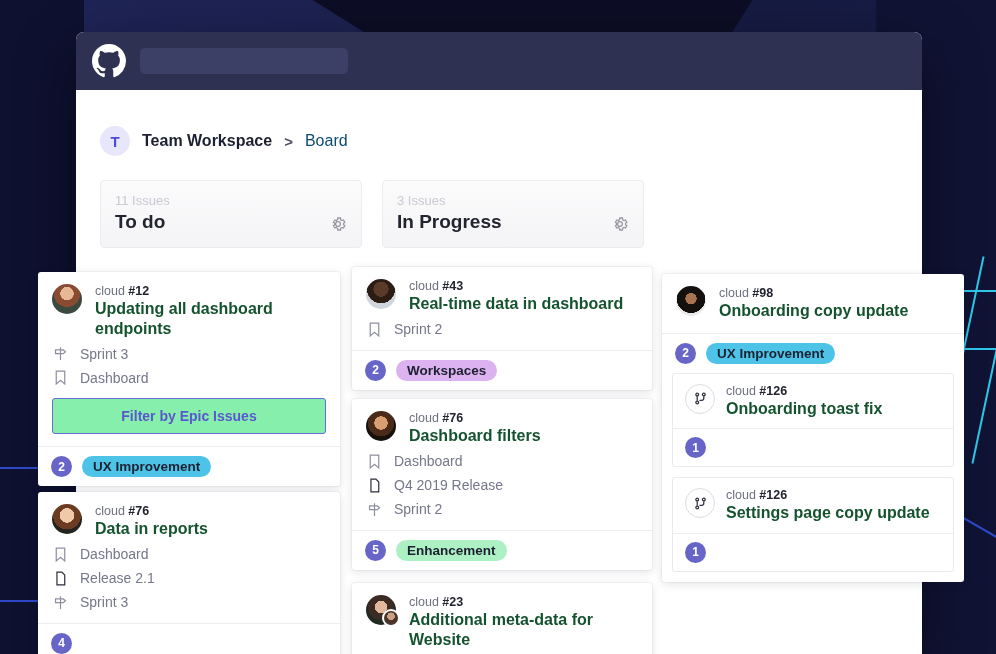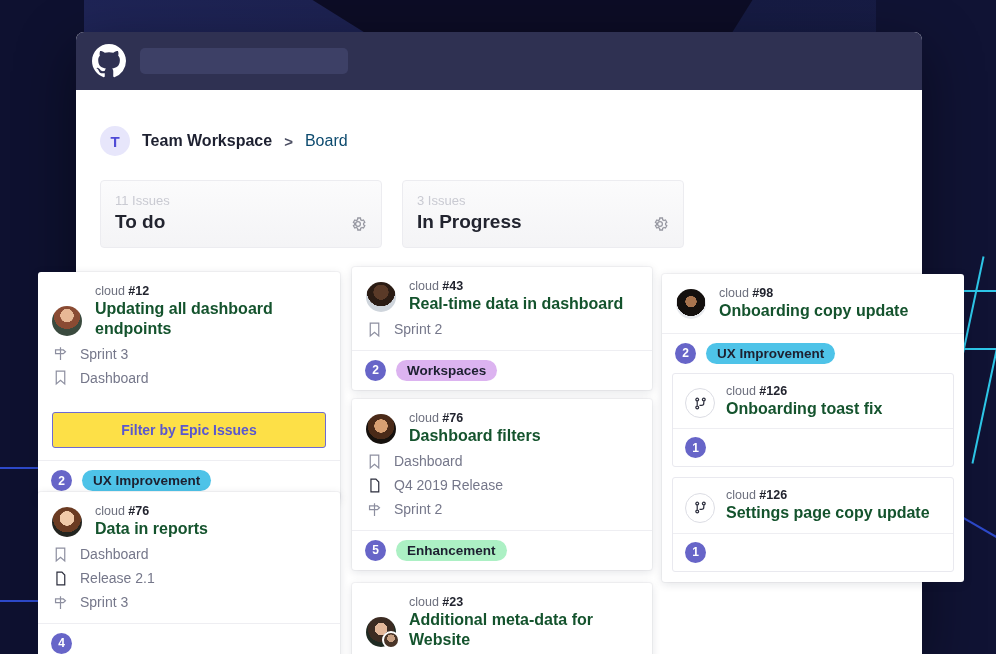--- a/index.html
+++ b/index.html
@@ -70,55 +70,55 @@
     font-size: 15px; font-weight: 700;
     display: flex; align-items: center; justify-content: center;
   }
   .crumb-main { font-size: 16px; font-weight: 700; color: #1d2030; }
   .crumb-sep  { font-size: 15px; font-weight: 700; color: #4c4f63; }
   .crumb-sub  { font-size: 16px; color: #0c4a6e; }
   #board {
     display: flex; gap: 20px;
     padding: 24px 0 0 24px;
   }
-  .column { width: 282px; flex: none; }
+  .column { width: 262px; flex: none; }
   .col-head {
     background: linear-gradient(180deg,#fbfbfc 0%, #f4f4f6 100%);
     border: 1px solid #ececf0; border-radius: 4px;
     padding: 12px 14px 14px 14px;
     display: flex; align-items: flex-end; justify-content: space-between;
   }
   .col-count { font-size: 13px; color: #c9cad2; margin-bottom: 3px; }
   .col-title { font-size: 19px; font-weight: 700; color: #22242f; }
   .gear { width: 18px; height: 18px; opacity: .55; }
   
   .card {
     background: #fff;
     box-shadow: 0 2px 10px rgba(20,22,50,.12), 0 0 0 1px rgba(20,22,50,.04);
     border-radius: 3px;
   }
   .card-body { padding: 12px 14px 12px 14px; }
-  .card-top { display: flex; gap: 11px; align-items: flex-end; }
+  .card-top { display: flex; gap: 11px; align-items: flex-start; }
   .avatar {
     width: 30px; height: 30px; border-radius: 50%; flex: none;
     overflow: hidden; position: relative;
   }
   .avatar.small2 { width: 18px; height: 18px; position: absolute; left: 16px; top: 14px;
                    border: 2px solid #fff; }
   .av-wrap { position: relative; width: 32px; height: 32px; flex: none; }
   .card-key { font-size: 12.5px; color: #6d707e; }
   .card-key b { color: #22242f; font-weight: 700; }
   .card-title { font-size: 16px; font-weight: 700; color: #14532d; line-height: 1.22; margin-top: 1px; }
   .meta-row { display: flex; align-items: center; gap: 11px; margin-top: 7px; }
   .meta-icon { width: 17px; height: 17px; flex: none; }
   .meta-text { font-size: 14px; color: #75778a; }
   .epic-btn {
-    display: block; width: 100%; margin-top: 26px;
+    display: block; width: 100%; margin-top: 12px;
     border: 1px solid #6d6ad4; border-radius: 3px;
-    background: #fde047; color: #5a57cf;
+    background: #86efac; color: #5a57cf;
     font-family: inherit; font-size: 14px; font-weight: 700;
     padding: 9px 6px; text-align: center; cursor: pointer;
   }
   .card-foot {
     border-top: 1px solid #eeeef2;
     padding: 9px 13px; display: flex; align-items: center; gap: 10px;
     min-height: 38px;
   }
   .count-badge {
     width: 21px; height: 21px; border-radius: 50%; flex: none;

